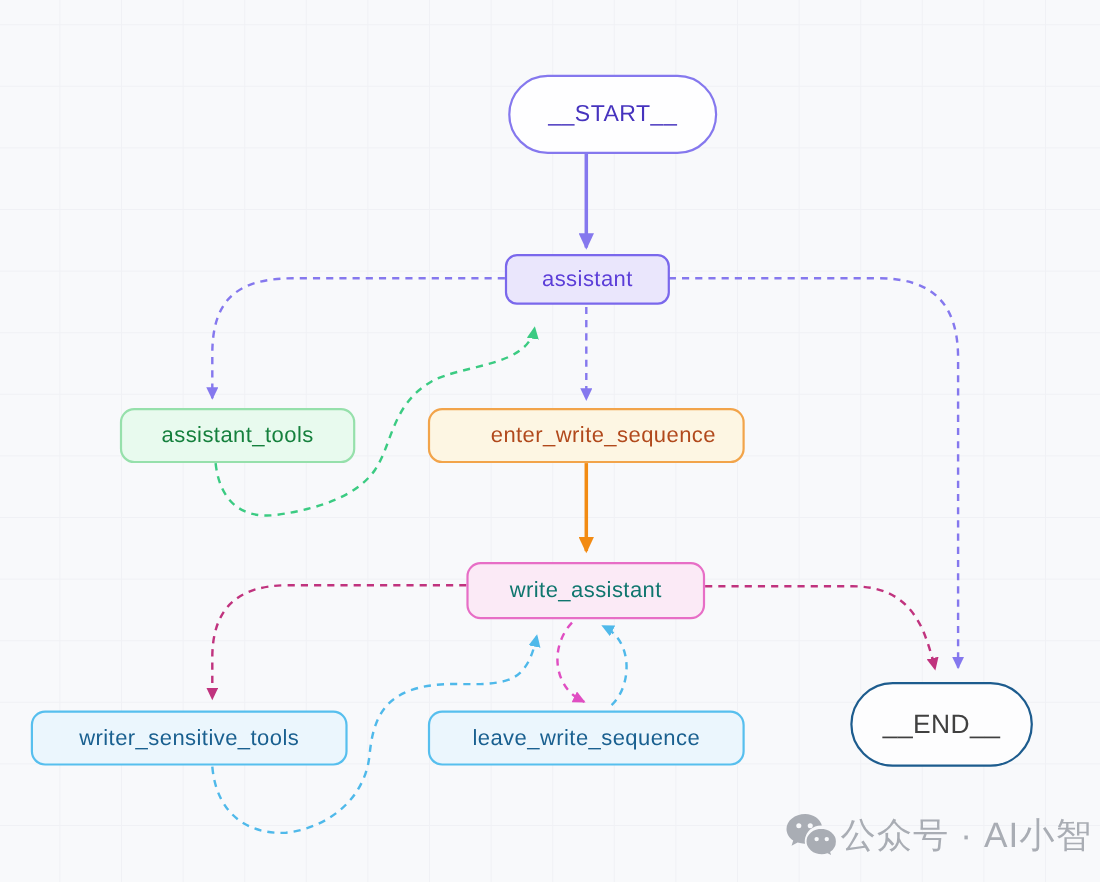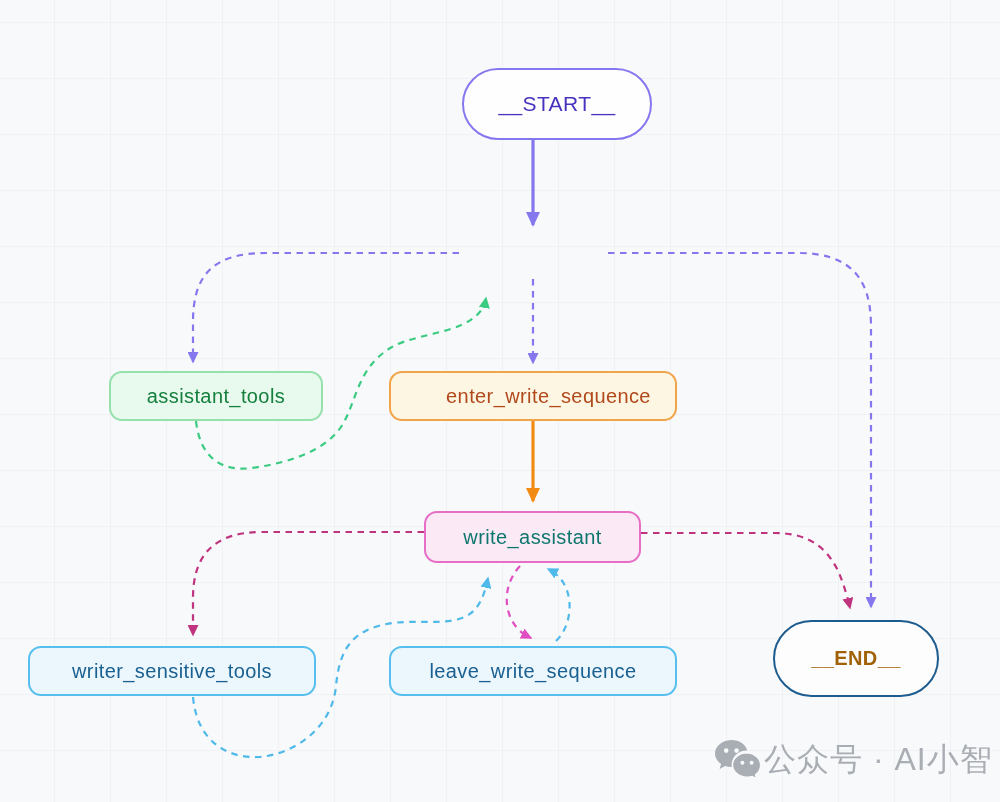--- a/index.html
+++ b/index.html
@@ -25,21 +25,21 @@
     border:2px solid #96e0ab;border-radius:13px;color:#15803d;font-size:20px;margin-left:21px;}
   .n-ews{left:389px;top:371px;width:288px;height:50px;background:#fdf6e3;
     border:2px solid #f2a44a;border-radius:13px;color:#b1491c;font-size:20px;padding-left:31px;}
   .n-wa{left:424px;top:511px;width:217px;height:52px;background:#fbeaf6;
     border:2px solid #e76ec6;border-radius:13px;color:#0f766e;font-size:20px;}
   .n-wst{left:28px;top:646px;width:288px;height:50px;background:#ebf6fd;
     border:2px solid #57bfee;border-radius:13px;color:#1a6090;font-size:20px;text-align:right;}
   .n-lws{left:389px;top:646px;width:288px;height:50px;background:#ebf6fd;
     border:2px solid #57bfee;border-radius:13px;color:#1a6090;font-size:20px;}
   .n-end{left:773px;top:620px;width:166px;height:77px;background:#fdfdfe;
-    border:2.5px solid #1d5c8e;border-radius:39px;color:#a16207;font-size:20px;font-weight:bold;}
+    border:2.5px solid #1d5c8e;border-radius:39px;color:#404040;font-size:24px;}
   .watermark{
     position:absolute;left:714px;top:738px;display:flex;align-items:center;
     color:#a9adb4;font-size:32px;font-weight:500;letter-spacing:1px;
   }
 </style>
 </head>
 <body>
 
 <div class="canvas">
 
@@ -88,20 +88,23 @@
 
     <path d="M556 641 C572 626 575 594 559 577 C556 574 552 571 548 569" fill="none" stroke-width="2.2" stroke-dasharray="6.5 5.5" marker-end="url(#mk-blue)" stroke="#4fb9ea"></path>
 
     <path d="M641 533 L775 533 C812 533 829 551 839 573 C844 585 848 599 850 608" fill="none" stroke-width="2.2" stroke-dasharray="6.5 5.5" marker-end="url(#mk-crimson)" stroke="#c0337e"></path>
   </svg>
 
   <div class="node n-start">
     <span>__START__</span>
   </div>
 
+  <div class="node n-assistant">
+    <span>assistant</span>
+  </div>
 
   <div class="node n-assistant-tools">
     <span>assistant_tools</span>
   </div>
 
   <div class="node n-ews">
     <span>enter_write_sequence</span>
   </div>
 
   <div class="node n-wa">

